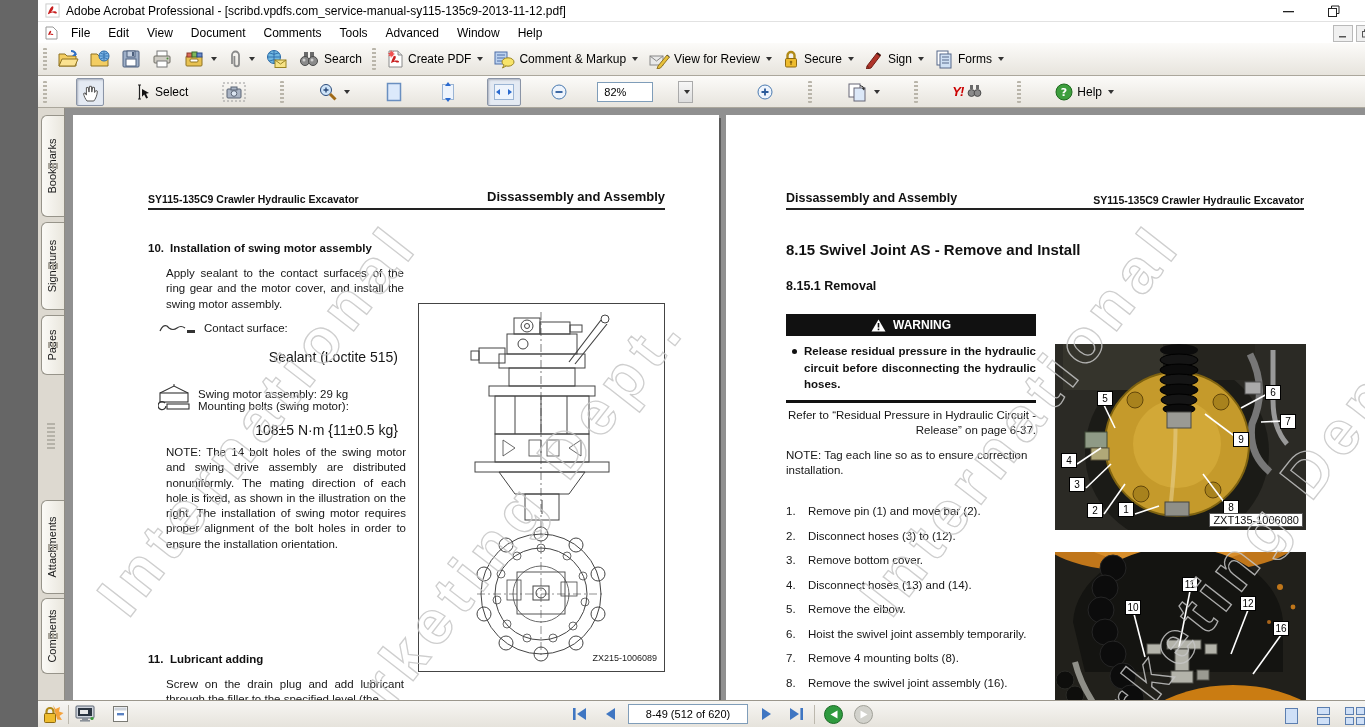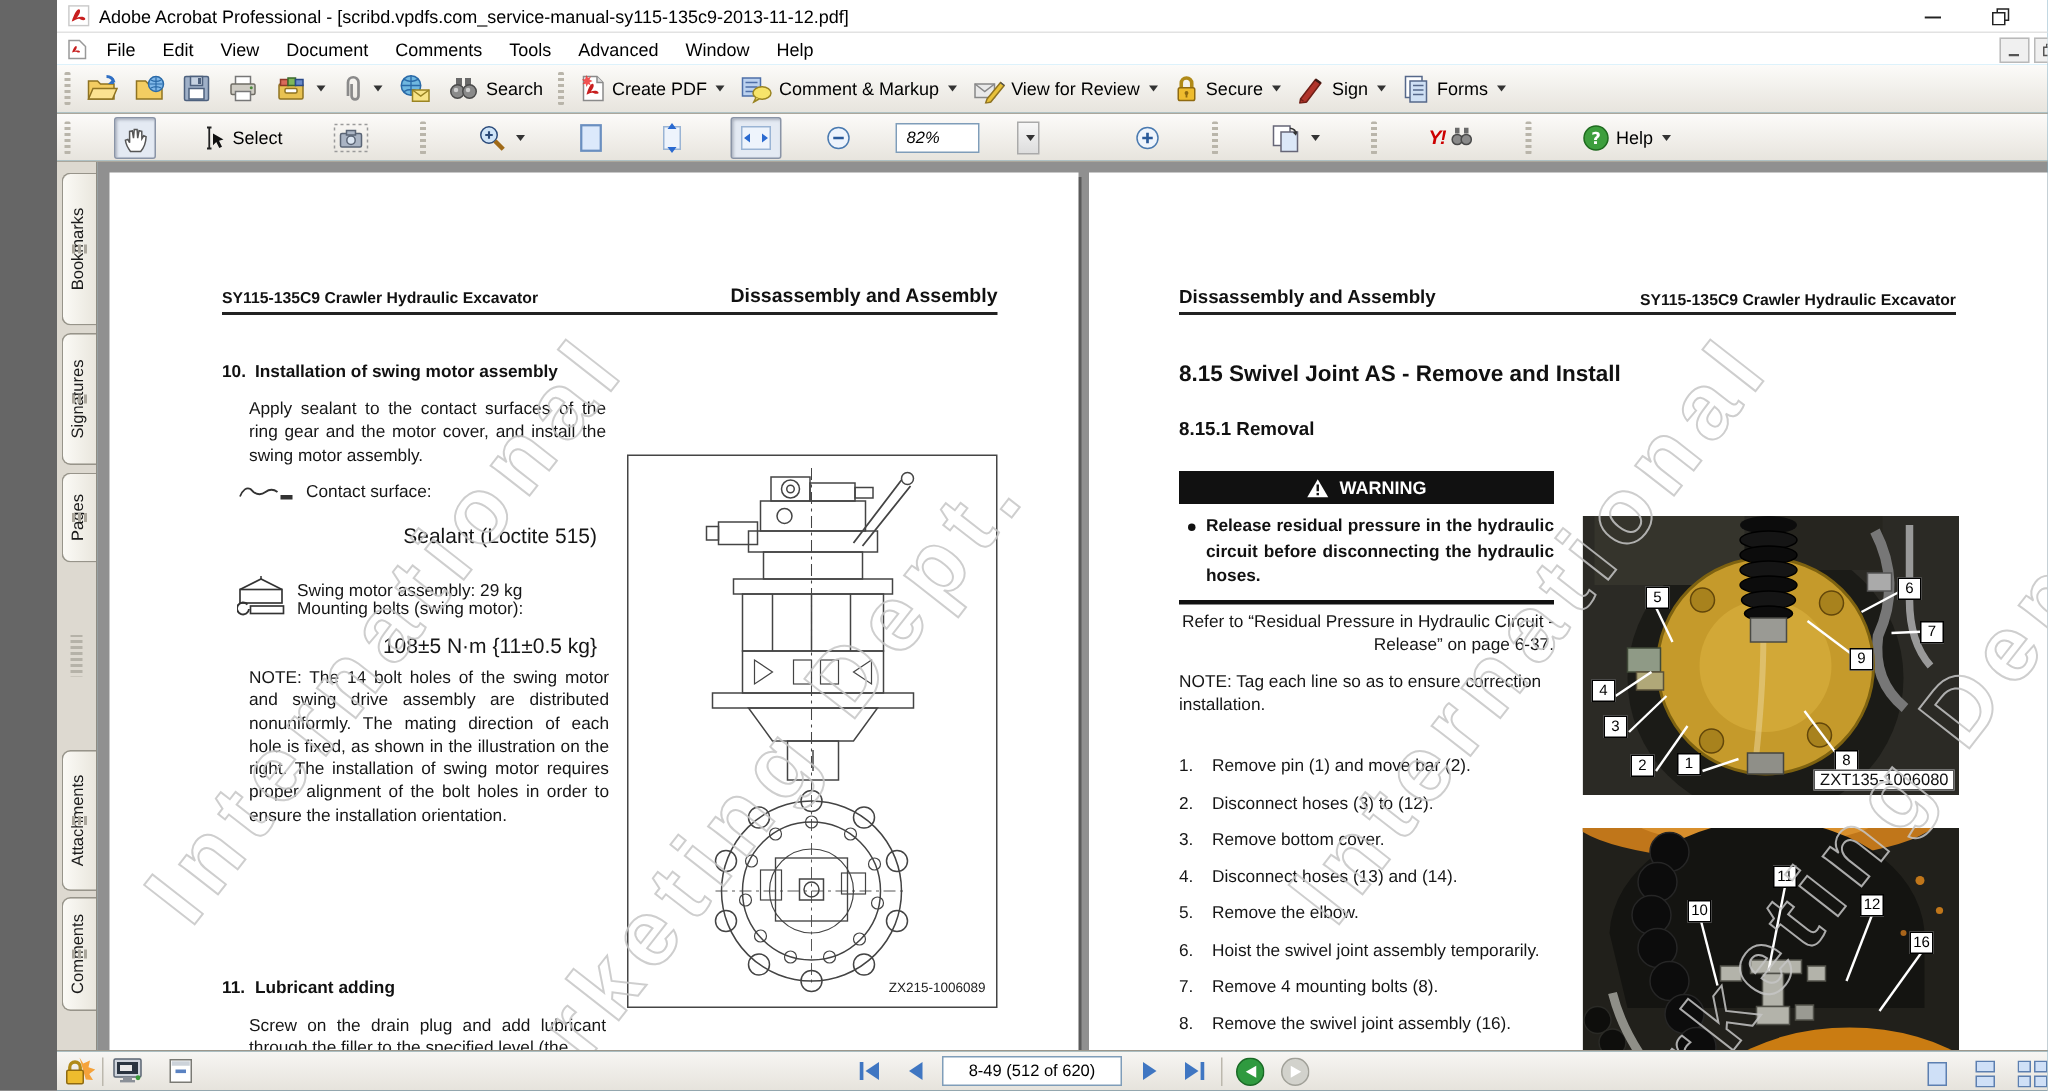--- a/index.html
+++ b/index.html
@@ -17,21 +17,21 @@
   .miniwin .mwb{width:18px;height:15px;background:#f0f0f0;border:1px solid #b9b9b9;display:flex;align-items:center;justify-content:center;}
 
   
   .toolbar{position:absolute;left:0;width:100%;background:linear-gradient(#fcfbf9,#e7e4dd);border-bottom:1px solid #aba79c;box-sizing:border-box;display:flex;align-items:center;}
   .tb1{top:43px;height:33px;}
   .tb2{top:76px;height:32px;gap:24px;}
   .grip{width:4px;height:22px;margin:0 5px;background:repeating-linear-gradient(#b9b5aa 0 2px,transparent 2px 4px);border-radius:1px;}
   .tbtn{display:flex;align-items:center;gap:4px;padding:3px 4px;font-size:12px;color:#000;border:1px solid transparent;border-radius:2px;}
   .tbtn.pressed{border:1px solid #8a94a6;background:#e4eaf3;box-shadow:inset 1px 1px 2px rgba(60,70,90,.35);}
   .dd{width:0;height:0;border-left:3.5px solid transparent;border-right:3.5px solid transparent;border-top:4px solid #333;margin-left:2px;}
-  .zoombox{width:48px;height:18px;background:#fff;border:1px solid #7f9db9;font-size:11px;display:flex;align-items:center;padding-left:6px;color:#000;font-style:italic;}
+  .zoombox{width:48px;height:18px;background:#fff;border:1px solid #7f9db9;font-size:11px;display:flex;align-items:center;padding-left:6px;color:#000;}
   .zoomdrop{width:13px;height:20px;border:1px solid #aaa;background:linear-gradient(#f7f7f7,#ddd);display:flex;align-items:center;justify-content:center;margin-left:1px;}
   .ylogo{color:#c00;font-weight:bold;font-size:13px;font-style:italic;letter-spacing:-1px;}
 
   
   .tabstrip{position:absolute;left:0;top:108px;width:27px;height:592px;background:#ddd9d0;border-right:1px solid #8f8c83;box-sizing:border-box;}
   .vtab{position:absolute;left:3px;width:23px;background:linear-gradient(90deg,#fbfaf6,#e9e6dd);border:1px solid #97948a;border-right:none;border-radius:6px 0 0 6px;box-sizing:border-box;}
   .vtab span{position:absolute;left:4px;top:50%;transform:translateY(-50%) rotate(180deg);writing-mode:vertical-rl;font-size:11px;color:#1a1a1a;white-space:nowrap;}
   .vtab .tgrip{position:absolute;left:6px;bottom:4px;width:10px;height:6px;background:repeating-linear-gradient(90deg,#aaa69c 0 2px,transparent 2px 4px);}
 
   

